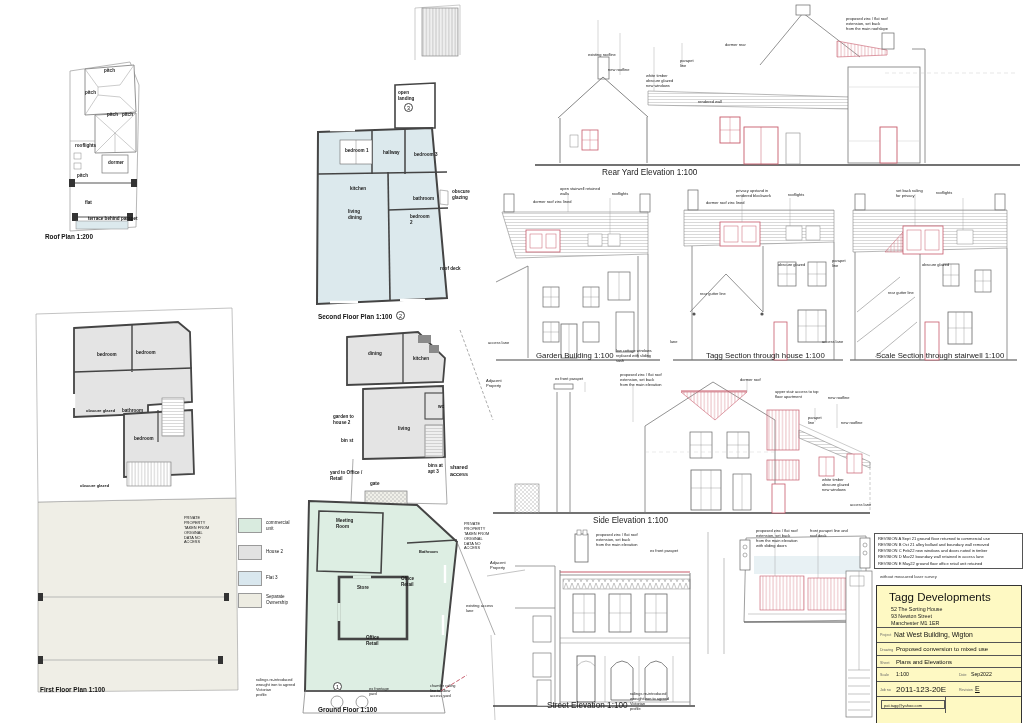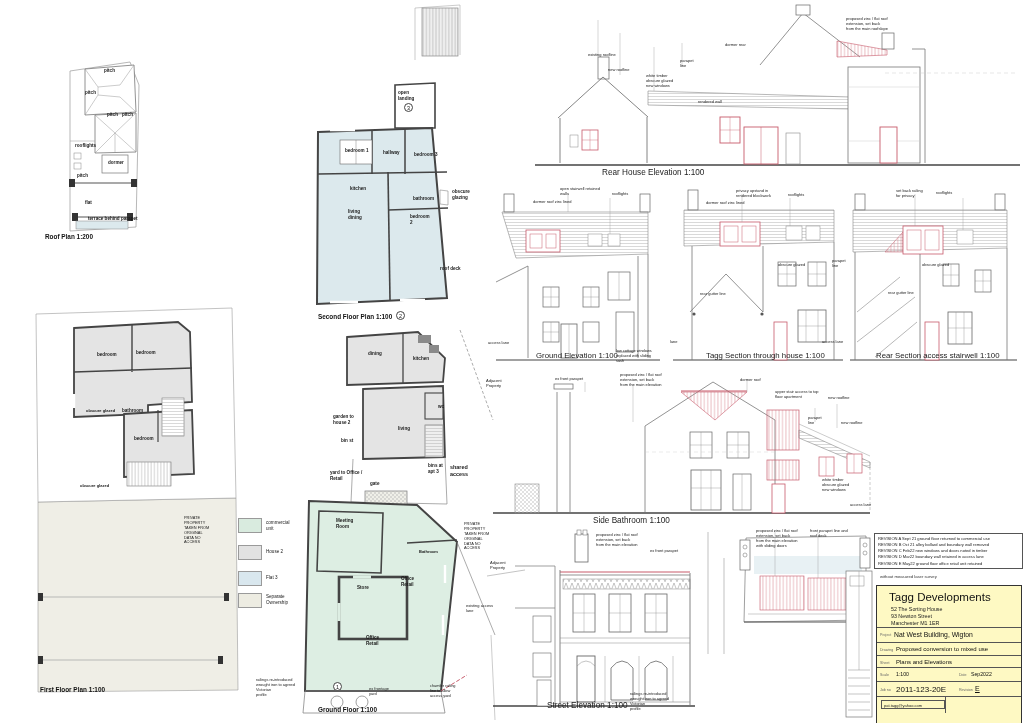--- a/index.html
+++ b/index.html
@@ -437,28 +437,28 @@
 <span class="lbl lr" style="left:646px;top:73px;font-size:4px">white timber
 obscure glazed
 new windows</span>
 <span class="lbl lr" style="left:680px;top:58px;font-size:4px">parapet
 line</span>
 <span class="lbl lr" style="left:725px;top:42px;font-size:4px">dormer rear</span>
 <span class="lbl lr" style="left:698px;top:99px;font-size:4px">rendered wall</span>
 <span class="lbl lr" style="left:846px;top:16px;font-size:4px">proposed zinc / flat roof
 extension, set back
 from the main roofslope</span>
-<span class="et" style="left:602px;top:168px">Rear House Elevation 1:100</span>
+<span class="et" style="left:602px;top:168px">Rear Yard Elevation 1:100</span>
 
 <span class="lbl lr" style="left:560px;top:186px;font-size:4px">open stairwell retained
 walls</span>
 <span class="lbl lr" style="left:612px;top:191px;font-size:4px">rooflights</span>
 <span class="lbl lr" style="left:533px;top:199px;font-size:4px">dormer roof zinc lined</span>
 <span class="lbl lr" style="left:488px;top:340px;font-size:4px">access lane</span>
-<span class="et" style="left:536px;top:351px;font-size:7.8px">Ground Elevation 1:100</span>
+<span class="et" style="left:536px;top:351px;font-size:7.8px">Garden Building 1:100</span>
 <span class="lbl lr" style="left:616px;top:349px;font-size:3.9px">low cottage windows
 replaced with sliding
 sash</span>
 
 <span class="lbl lr" style="left:736px;top:188px;font-size:4px">privacy upstand in
 rendered blockwork</span>
 <span class="lbl lr" style="left:788px;top:192px;font-size:4px">rooflights</span>
 <span class="lbl lr" style="left:706px;top:200px;font-size:4px">dormer roof zinc lined</span>
 <span class="lbl lr" style="left:778px;top:262px;font-size:4px">obscure glazed</span>
 <span class="lbl lr" style="left:700px;top:291px;font-size:4px">rear gutter line</span>
@@ -466,40 +466,40 @@
 line</span>
 <span class="lbl lr" style="left:670px;top:339px;font-size:4px">lane</span>
 <span class="lbl lr" style="left:822px;top:339px;font-size:4px">access lane</span>
 <span class="et" style="left:706px;top:351px;font-size:7.8px">Tagg Section through house 1:100</span>
 
 <span class="lbl lr" style="left:896px;top:188px;font-size:4px">set back railing
 for privacy</span>
 <span class="lbl lr" style="left:936px;top:190px;font-size:4px">rooflights</span>
 <span class="lbl lr" style="left:922px;top:262px;font-size:4px">obscure glazed</span>
 <span class="lbl lr" style="left:888px;top:290px;font-size:4px">rear gutter line</span>
-<span class="et" style="left:876px;top:351px;font-size:7.8px">Rear Section access stairwell 1:100</span>
+<span class="et" style="left:876px;top:351px;font-size:7.8px">Scale Section through stairwell 1:100</span>
 
 <span class="lbl lr" style="left:486px;top:378px;font-size:4px">Adjacent
 Property</span>
 <span class="lbl lr" style="left:555px;top:376px;font-size:4px">ex front parapet</span>
 <span class="lbl lr" style="left:620px;top:372px;font-size:4px">proposed zinc / flat roof
 extension, set back
 from the main elevation</span>
 <span class="lbl lr" style="left:740px;top:377px;font-size:4px">dormer roof</span>
 <span class="lbl lr" style="left:775px;top:389px;font-size:4px">upper stair access to top
 floor apartment</span>
 <span class="lbl lr" style="left:828px;top:395px;font-size:4px">new roofline</span>
 <span class="lbl lr" style="left:808px;top:415px;font-size:4px">parapet
 line</span>
 <span class="lbl lr" style="left:841px;top:420px;font-size:4px">new roofline</span>
 <span class="lbl lr" style="left:822px;top:477px;font-size:4px">white timber
 obscure glazed
 new windows</span>
 <span class="lbl lr" style="left:850px;top:502px;font-size:4px">access lane</span>
-<span class="et" style="left:593px;top:516px">Side Bathroom 1:100</span>
+<span class="et" style="left:593px;top:516px">Side Elevation 1:100</span>
 
 <span class="lbl lr" style="left:596px;top:532px;font-size:4px">proposed zinc / flat roof
 extension, set back
 from the main elevation</span>
 <span class="lbl lr" style="left:650px;top:548px;font-size:4px">ex front parapet</span>
 <span class="lbl lr" style="left:490px;top:560px;font-size:4px">Adjacent
 Property</span>
 <span class="lbl tiny" style="left:630px;top:692px">railings re-introduced
 wrought iron to agreed
 Victorian

